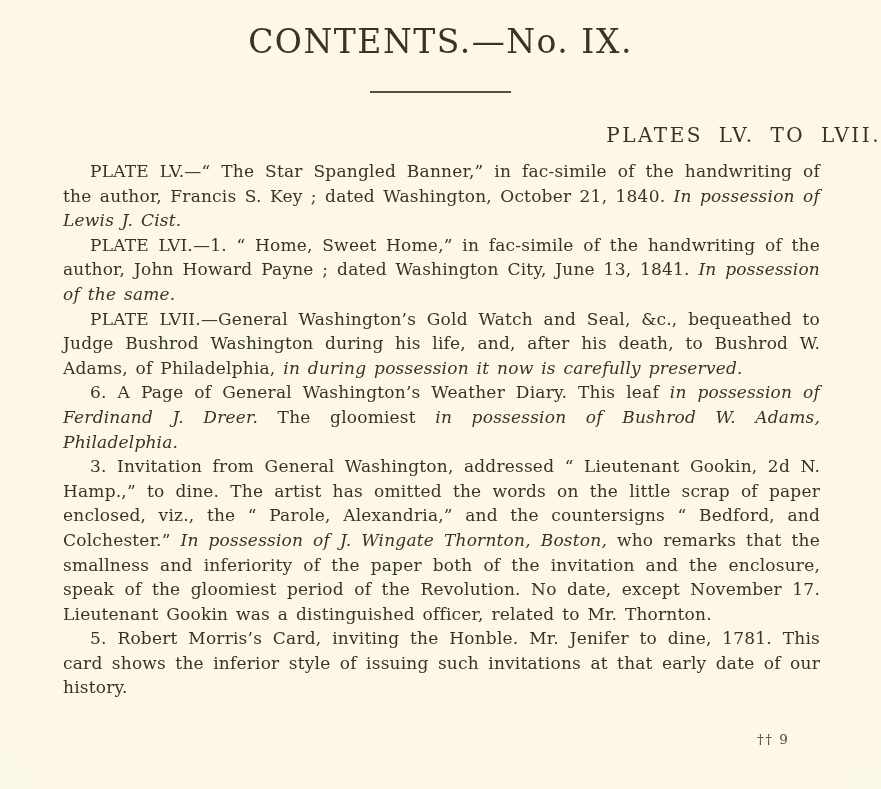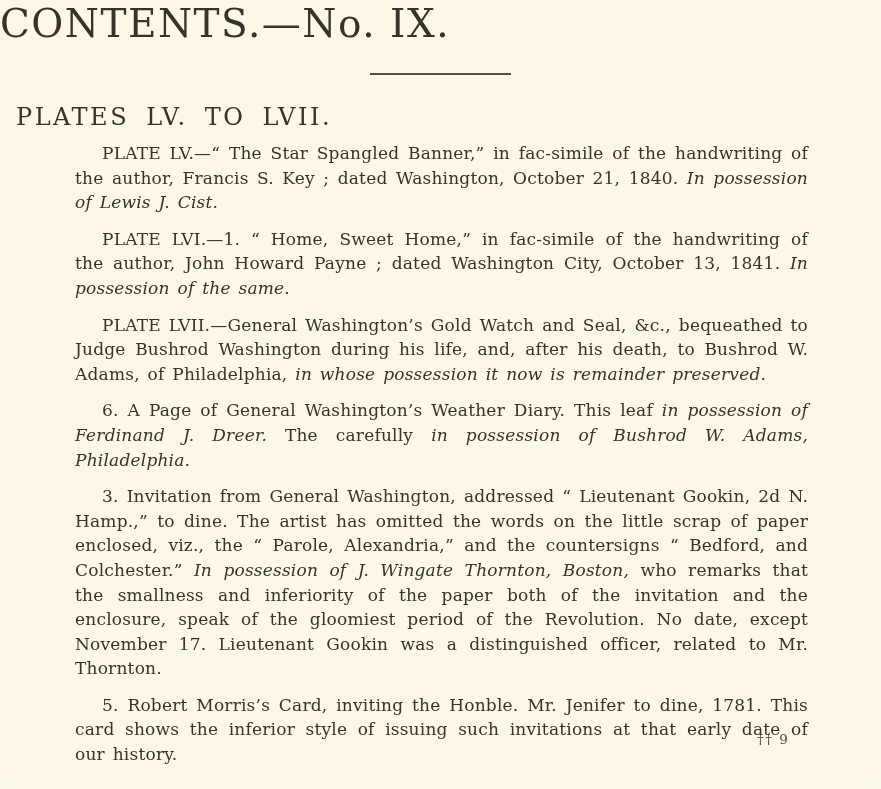--- a/index.html
+++ b/index.html
@@ -13,76 +13,76 @@
     position: relative;
     width: 881px;
     height: 789px;
     overflow: hidden;
     background: radial-gradient(130% 120% at 50% 45%, var(--paper) 55%, var(--paper-edge) 100%);
     color: var(--ink);
     font-family: "DejaVu Serif", "Liberation Serif", serif;
   }
   .title {
     margin: 0;
-    padding-top: 2px;
-    text-align: left;
-    font-size: 39px;
+    padding-top: 20px;
+    text-align: center;
+    font-size: 33px;
     font-weight: normal;
     letter-spacing: 1.5px;
     line-height: 44px;
     white-space: nowrap;
   }
   .rule {
     width: 141px;
     height: 2px;
     margin: 27px auto 0;
     background: var(--ink);
     opacity: 0.85;
   }
   .subheading {
-    margin: 30px 16px 0;
-    text-align: left;
-    font-size: 24px;
+    margin: 30px 0 0;
+    text-align: right;
+    font-size: 20px;
     font-weight: normal;
     letter-spacing: 2.5px;
     word-spacing: 7px;
     line-height: 24px;
     white-space: nowrap;
   }
   .body {
     margin-top: 12px;
     padding: 0 61px 0 63px;
     text-align: justify;
     font-size: 17px;
     line-height: 24.6px;
     word-spacing: 2.2px;
     letter-spacing: 0.2px;
   }
-  .body p { margin: 12px; text-indent: 27px; }
+  .body p { margin: 0; text-indent: 27px; }
   .italic { font-style: italic; }
   .sigmark {
     position: absolute;
     left: 757px;
     top: 731px;
     font-size: 13.5px;
     letter-spacing: 1.5px;
     opacity: 0.9;
   }
 </style>
 </head>
 <body>
 
 <div class="page">
   <h1 class="title">CONTENTS.—No. IX.</h1>
   <div class="rule"></div>
   <h2 class="subheading">PLATES LV. TO LVII.</h2>
 
   <div class="body">
     <p><span>PLATE LV.—“ The Star Spangled Banner,” in fac-simile of the handwriting of the author, Francis S. Key ; dated Washington, October 21, 1840.  </span><span class="italic">In possession of Lewis J. Cist.</span></p>
-    <p><span>PLATE LVI.—1. “ Home, Sweet Home,” in fac-simile of the handwriting of the author, John Howard Payne ; dated Washington City, October 13, 1841.  </span><span class="italic">In possession of the same.</span></p>
-    <p><span>PLATE LVII.—General Washington’s Gold Watch and Seal, &amp;c., bequeathed to Judge Bushrod Washington during his life, and, after his death, to Bushrod W. Adams, of Philadelphia, </span><span class="italic">in whose possession it now is remainder preserved.</span></p>
-    <p><span>6. A Page of General Washington’s Weather Diary.  This leaf </span><span class="italic">in possession of Ferdinand J. Dreer.</span><span> The carefully </span><span class="italic">in possession of Bushrod W. Adams, Philadelphia.</span></p>
+    <p><span>PLATE LVI.—1. “ Home, Sweet Home,” in fac-simile of the handwriting of the author, John Howard Payne ; dated Washington City, June 13, 1841.  </span><span class="italic">In possession of the same.</span></p>
+    <p><span>PLATE LVII.—General Washington’s Gold Watch and Seal, &amp;c., bequeathed to Judge Bushrod Washington during his life, and, after his death, to Bushrod W. Adams, of Philadelphia, </span><span class="italic">in during possession it now is carefully preserved.</span></p>
+    <p><span>6. A Page of General Washington’s Weather Diary.  This leaf </span><span class="italic">in possession of Ferdinand J. Dreer.</span><span> The gloomiest </span><span class="italic">in possession of Bushrod W. Adams, Philadelphia.</span></p>
     <p><span>3. Invitation from General Washington, addressed “ Lieutenant Gookin, 2d N. Hamp.,” to dine.  The artist has omitted the words on the little scrap of paper enclosed, viz., the “ Parole, Alexandria,” and the countersigns “ Bedford, and Colchester.”  </span><span class="italic">In possession of J. Wingate Thornton, Boston,</span><span> who remarks that the smallness and inferiority of the paper both of the invitation and the enclosure, speak of the gloomiest period of the Revolution.  No date, except November 17.  Lieutenant Gookin was a distinguished officer, related to Mr. Thornton.</span></p>
     <p><span>5. Robert Morris’s Card, inviting the Honble. Mr. Jenifer to dine, 1781.  This card shows the inferior style of issuing such invitations at that early date of our history.  </span></p>
   </div>
 
   <div class="sigmark">†† 9</div>
 </div>
 
 </body></html>

